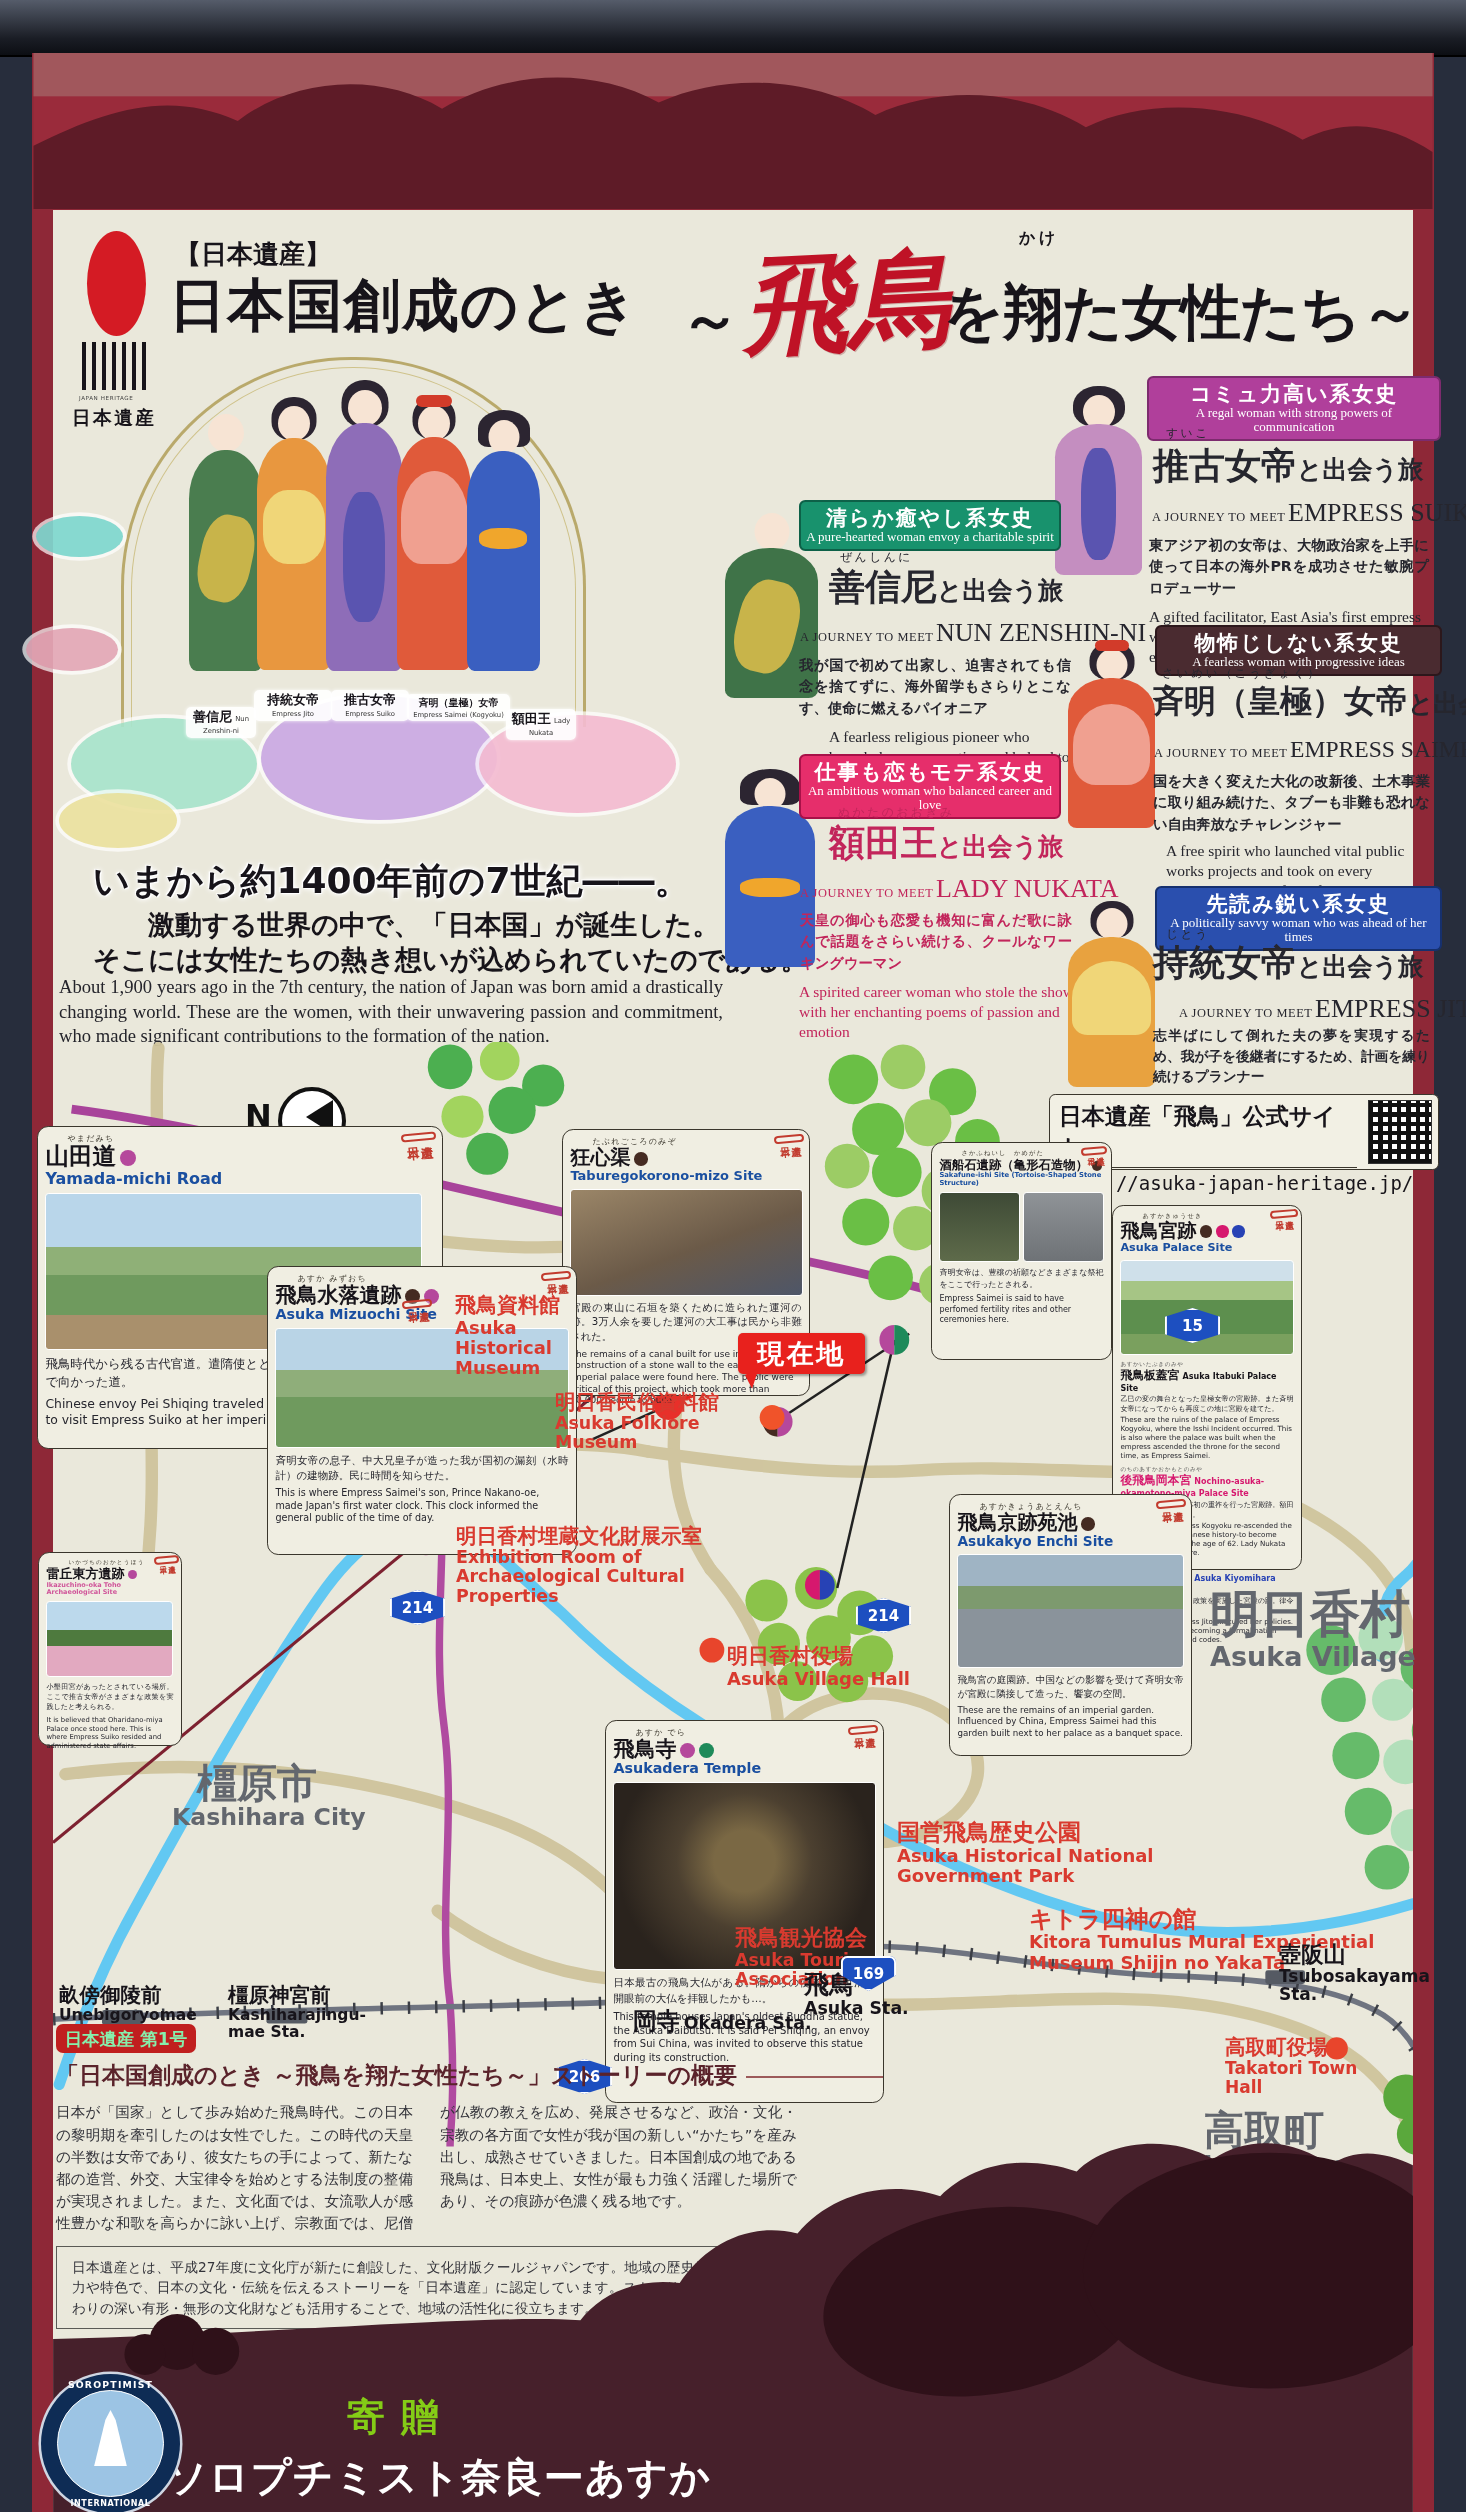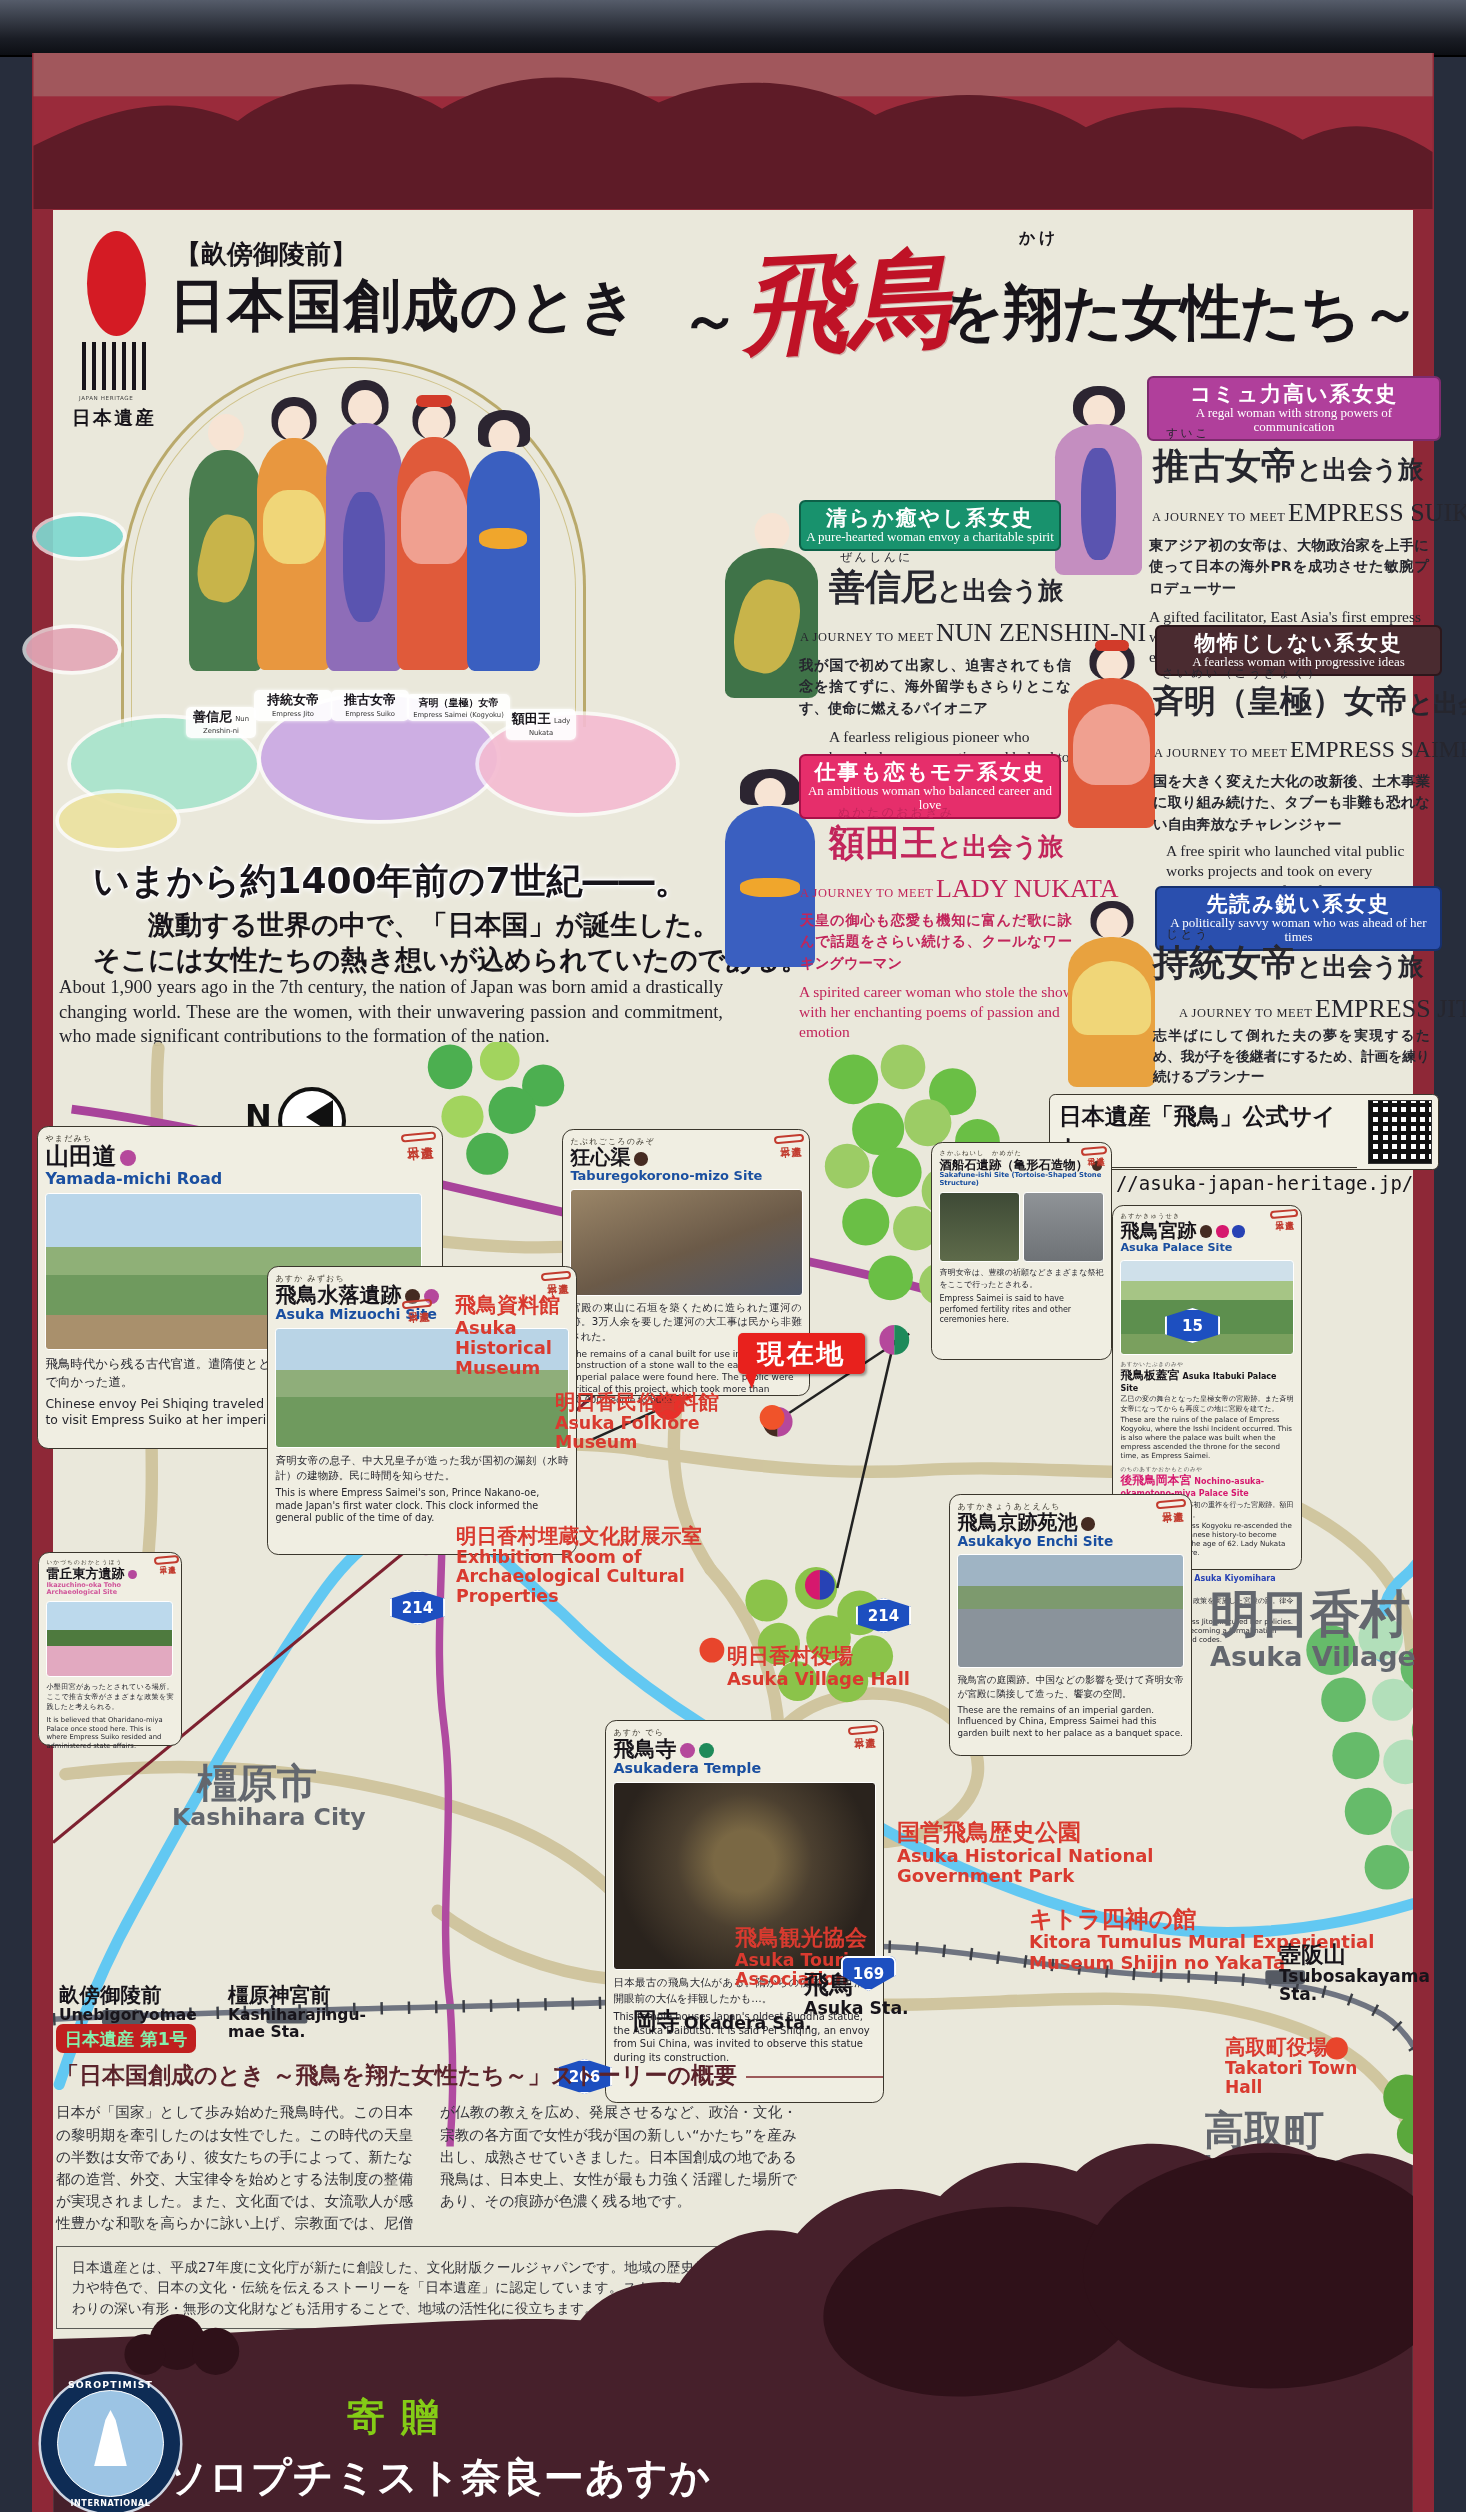--- a/index.html
+++ b/index.html
@@ -47,21 +47,21 @@
   .jtitle .big{font-size:36px;}
   .jtitle .suf{font-size:25px;}
   .jfuri{position:absolute;font-size:11.8px;letter-spacing:2.5px;color:#26262e;}
   .jmeet{position:absolute;white-space:nowrap;font-family:"Liberation Serif",serif;}
   .jmeet .m1{font-size:12.4px;letter-spacing:0.6px;}
   .jmeet .m2{font-size:26px;}
   .jjp{position:absolute;font-size:14.3px;line-height:1.5;font-weight:bold;text-align:justify;}
   .jen{position:absolute;font-size:15.5px;line-height:1.3;font-family:"Liberation Serif",serif;}
   
   .card{position:absolute;background:#f0eee2;border:1.9px solid #3a362c;border-radius:11.2px;padding:6.2px 7.4px;box-sizing:border-box;}
-  .cfuri{font-size:8px;color:#3a362c;letter-spacing:1.2px;}
+  .cfuri{font-size:8px;color:#3a362c;letter-spacing:1.2px;margin-left:22px;}
   .ctitle{font-weight:bold;color:#17141a;line-height:1.05;}
   .cdot{display:inline-block;border-radius:50%;vertical-align:middle;margin-left:3.7px;}
   .cen{font-weight:bold;color:#1a4fa0;line-height:1.1;margin-top:1.2px;}
   .photo{border:1.2px solid #fff;border-radius:3.7px;margin-top:5px;}
   .cjp{margin-top:5px;color:#26262e;text-align:justify;}
   .cend{margin-top:3.7px;color:#26262e;}
   .stamp{position:absolute;display:flex;gap:1.2px;border:2.5px solid #c23b2e;border-radius:5px;color:#c23b2e;padding:1.9px 2.5px;transform:rotate(-5deg);background:rgba(255,255,255,.25);}
   .stamp span{writing-mode:vertical-rl;font-weight:bold;line-height:1;}
   .maplabel{position:absolute;color:#d93a2f;font-weight:bold;line-height:1.12;}
   .maplabel .lj{display:block;}
@@ -115,21 +115,21 @@
     <rect width="2260" height="252" fill="#9a2b3b"></rect>
     <rect width="2260" height="70" fill="#b0a89c" opacity="0.35"></rect>
     <path d="M0 252 L0 150 C120 90 220 60 330 110 C420 40 560 30 660 90 C760 30 900 20 1010 80 C1120 30 1260 40 1360 100 C1470 50 1600 60 1700 120 C1800 70 1950 80 2050 140 C2130 100 2200 120 2260 160 L2260 252 Z" fill="#5e1b27"></path>
   </svg>
   <div class="board"></div>
 
   <div class="logo-circle"></div>
   <div class="logo-strokes"></div>
   <div class="logo-sub">JAPAN HERITAGE</div>
   <div class="logo-cap jp">日本遺産</div>
-  <div class="h-tag jp">【畝傍御陵前】</div>
+  <div class="h-tag jp">【日本遺産】</div>
   <div class="h-main jp">日本国創成のとき</div>
   <div class="h-tilde jp">～</div>
   <div class="h-asuka jp">飛鳥</div>
   <div class="h-furi jp">かけ</div>
   <div class="h-rest jp">を翔た女性たち～</div>
 
   <div class="arch"></div>
 
   <div class="person" style="left:189px;top:410px;width:74px;height:261px;">
     <div class="pf-face" style="top:3.7px;width:36px;height:38px;"></div>

